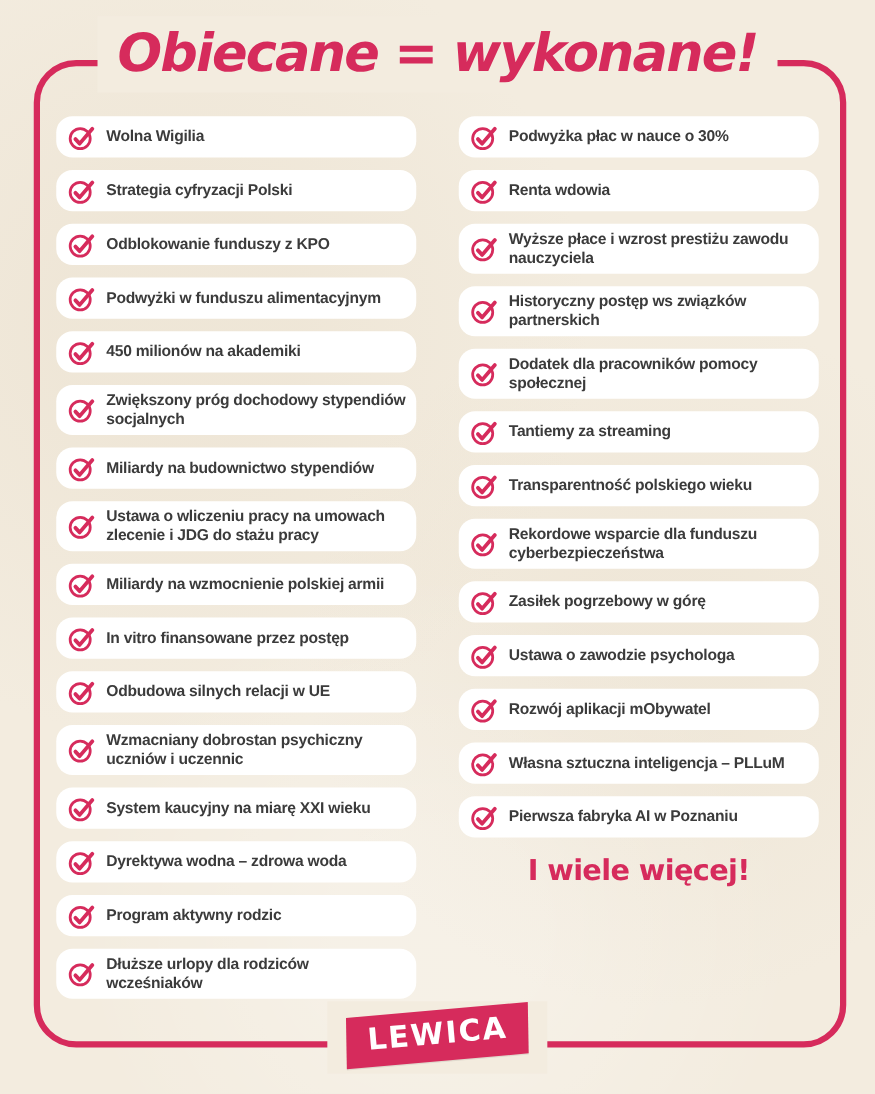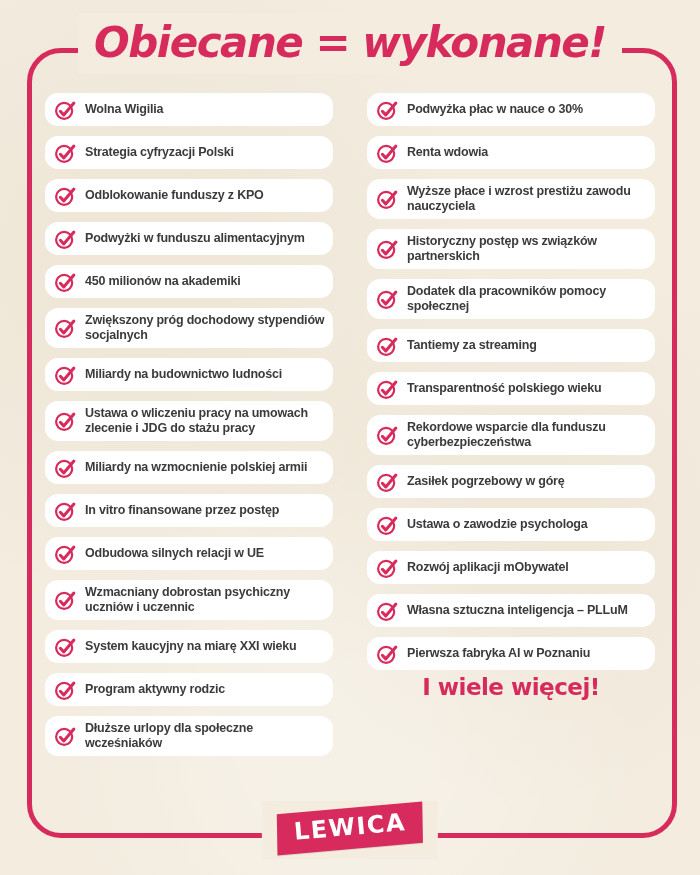--- a/index.html
+++ b/index.html
@@ -66,21 +66,21 @@
   .check .stroke{stroke:var(--accent);}
   .label{
     font-size:12.5px;
     font-weight:bold;
     letter-spacing:-0.2px;
     line-height:15px;
     color:var(--txt);
     white-space:pre-line;
   }
   .more{
-    margin-top:4px;
+    margin-top:14px;
     text-align:center;
     font-family:"DejaVu Sans","Liberation Sans",sans-serif;
     font-weight:bold;
     font-size:23px;
     letter-spacing:-0.5px;
     color:var(--accent);
   }
   .logo-wrap{
     position:absolute;
     top:801px;left:50%;transform:translateX(-50%);
@@ -178,21 +178,21 @@
 socjalnych</span>
         </div>
 
         <div class="item">
           <span class="check">
             <svg viewBox="0 0 26 26" width="22" height="22" aria-hidden="true">
               <circle class="stroke" cx="12" cy="14" r="9.5" fill="none" stroke-width="2.6"></circle>
               <path class="stroke" d="M7.5 14.5 L11.5 18.8 L23.5 4.8" fill="none" stroke-width="3.6" stroke-linecap="round" stroke-linejoin="round"></path>
             </svg>
           </span>
-          <span class="label">Miliardy na budownictwo ludności</span>
+          <span class="label">Miliardy na budownictwo stypendiów</span>
         </div>
 
         <div class="item">
           <span class="check">
             <svg viewBox="0 0 26 26" width="22" height="22" aria-hidden="true">
               <circle class="stroke" cx="12" cy="14" r="9.5" fill="none" stroke-width="2.6"></circle>
               <path class="stroke" d="M7.5 14.5 L11.5 18.8 L23.5 4.8" fill="none" stroke-width="3.6" stroke-linecap="round" stroke-linejoin="round"></path>
             </svg>
           </span>
           <span class="label">Ustawa o wliczeniu pracy na umowach
@@ -243,39 +243,48 @@
         <div class="item">
           <span class="check">
             <svg viewBox="0 0 26 26" width="22" height="22" aria-hidden="true">
               <circle class="stroke" cx="12" cy="14" r="9.5" fill="none" stroke-width="2.6"></circle>
               <path class="stroke" d="M7.5 14.5 L11.5 18.8 L23.5 4.8" fill="none" stroke-width="3.6" stroke-linecap="round" stroke-linejoin="round"></path>
             </svg>
           </span>
           <span class="label">System kaucyjny na miarę XXI wieku</span>
         </div>
 
+        <div class="item">
+          <span class="check">
+            <svg viewBox="0 0 26 26" width="22" height="22" aria-hidden="true">
+              <circle class="stroke" cx="12" cy="14" r="9.5" fill="none" stroke-width="2.6"></circle>
+              <path class="stroke" d="M7.5 14.5 L11.5 18.8 L23.5 4.8" fill="none" stroke-width="3.6" stroke-linecap="round" stroke-linejoin="round"></path>
+            </svg>
+          </span>
+          <span class="label">Dyrektywa wodna – zdrowa woda</span>
+        </div>
 
         <div class="item">
           <span class="check">
             <svg viewBox="0 0 26 26" width="22" height="22" aria-hidden="true">
               <circle class="stroke" cx="12" cy="14" r="9.5" fill="none" stroke-width="2.6"></circle>
               <path class="stroke" d="M7.5 14.5 L11.5 18.8 L23.5 4.8" fill="none" stroke-width="3.6" stroke-linecap="round" stroke-linejoin="round"></path>
             </svg>
           </span>
           <span class="label">Program aktywny rodzic</span>
         </div>
 
         <div class="item">
           <span class="check">
             <svg viewBox="0 0 26 26" width="22" height="22" aria-hidden="true">
               <circle class="stroke" cx="12" cy="14" r="9.5" fill="none" stroke-width="2.6"></circle>
               <path class="stroke" d="M7.5 14.5 L11.5 18.8 L23.5 4.8" fill="none" stroke-width="3.6" stroke-linecap="round" stroke-linejoin="round"></path>
             </svg>
           </span>
-          <span class="label">Dłuższe urlopy dla społeczne wcześniaków</span>
+          <span class="label">Dłuższe urlopy dla rodziców wcześniaków</span>
         </div>
       </div>
   </div>
 
   <div class="colwrap">
     <div class="col">
 
         <div class="item">
           <span class="check">
             <svg viewBox="0 0 26 26" width="22" height="22" aria-hidden="true">

